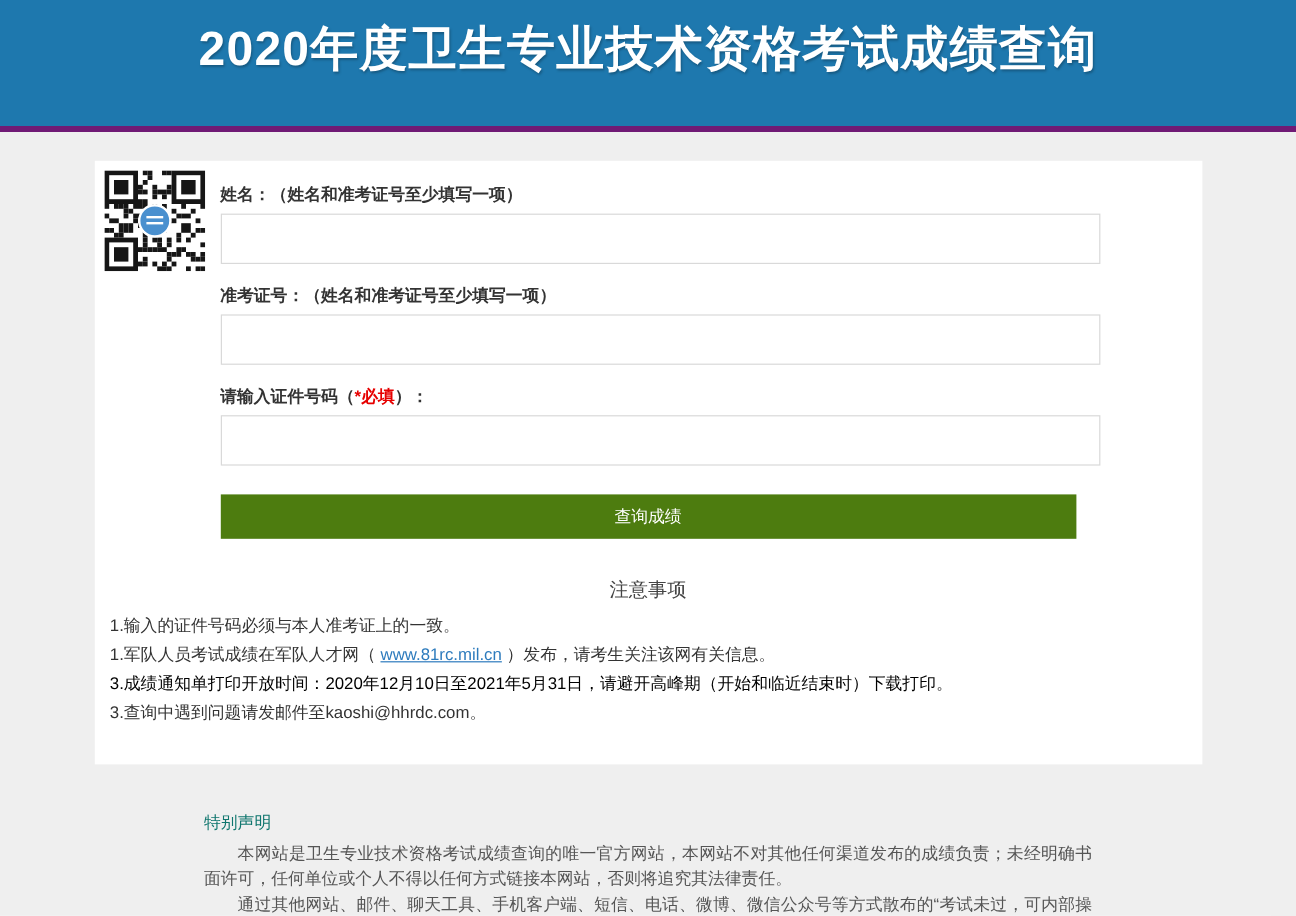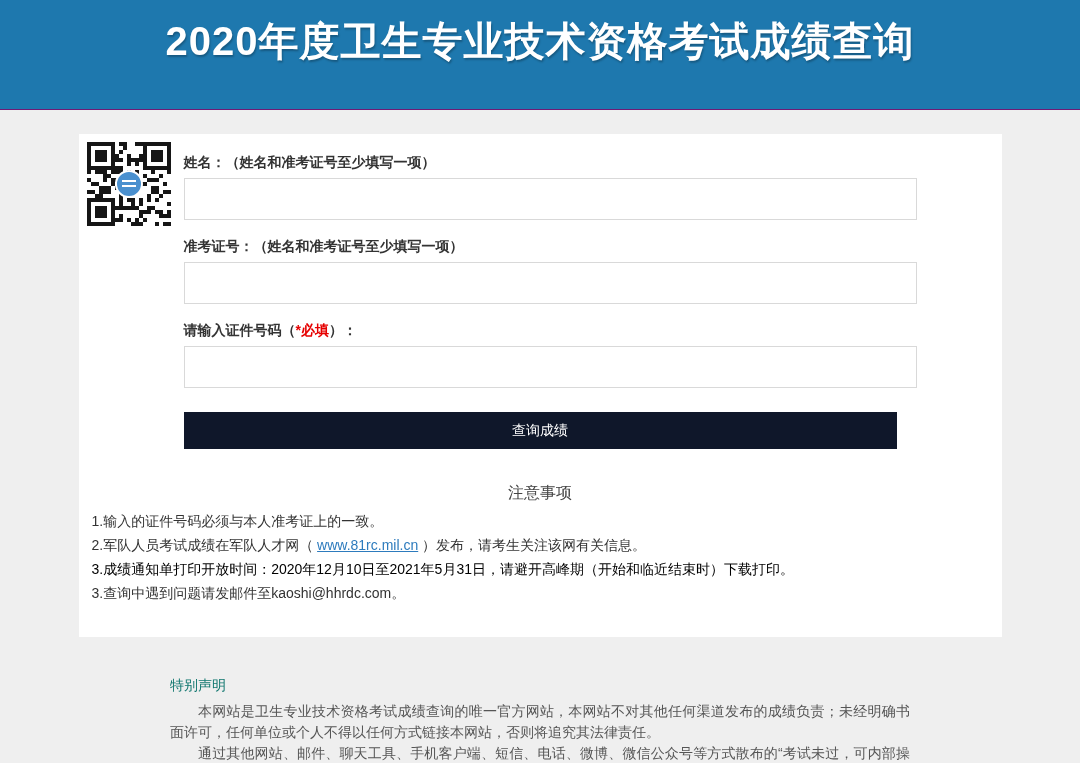--- a/index.html
+++ b/index.html
@@ -3,21 +3,21 @@
 <meta charset="utf-8">
 <style>
   * { margin: 0; padding: 0; box-sizing: border-box; }
   html, body {
     width: 1080px; height: 763px; overflow: hidden;
     background: #efefef;
     font-family: "Liberation Sans", "DejaVu Sans", sans-serif;
   }
   .page-header {
     height: 110px; background: #1e78ae;
-    border-bottom: 1px solid #701a75;
+    border-bottom: 5px solid #701a75;
     display: flex; justify-content: center; align-items: flex-start;
     padding-top: 20px;
   }
   .page-title {
     color: #ffffff; font-size: 40px; font-weight: bold;
     letter-spacing: 1px; line-height: 42px;
     text-shadow: 1px 2px 2px rgba(0,0,0,0.25);
   }
   .content-card {
     width: 923px; margin: 24px auto 0 auto;
@@ -31,21 +31,21 @@
   }
   .field-label.first { margin-top: 0; }
   .required-mark { color: #e60000; }
   .text-input {
     display: block; width: 100%; height: 42px; margin-top: 8px;
     border: 1px solid #d9d9d9; background: #ffffff; outline: none;
     font-size: 15px; padding: 0 10px; color: #333;
   }
   .query-button {
     display: block; width: calc(100% - 20px); height: 37px; margin-top: 24px;
-    background: #0f172a; border: none; color: #ffffff; font-size: 14px;
+    background: #4d7c0f; border: none; color: #ffffff; font-size: 14px;
     cursor: pointer; font-family: inherit;
   }
   .notes-area { padding: 0 13px 32px 13px; }
   .notes-title {
     text-align: center; font-size: 16px; font-weight: normal;
     color: #444444; margin-top: 36px; line-height: 16px;
   }
   .notes-list { margin-top: 8px; }
   .note-item { font-size: 14px; color: #333333; line-height: 24px; }
   .note-item.alert { color: #000000; }
@@ -221,21 +221,21 @@
     <input class="text-input" type="text" value="" style="">
 
     <button class="query-button">查询成绩</button>
   </div>
 
   <div class="notes-area">
     <h2 class="notes-title">注意事项</h2>
     <div class="notes-list">
       <div class="note-item">1.输入的证件号码必须与本人准考证上的一致。</div>
       <div class="note-item">
-        <span>2.军队人员考试成绩在军队人才网（ </span><a class="note-link" href="#">www.81rc.mil.cn</a><span> ）发布，请考生关注该网有关信息。</span>
+        <span>1.军队人员考试成绩在军队人才网（ </span><a class="note-link" href="#">www.81rc.mil.cn</a><span> ）发布，请考生关注该网有关信息。</span>
       </div>
       <div class="note-item alert">3.成绩通知单打印开放时间：2020年12月10日至2021年5月31日，请避开高峰期（开始和临近结束时）下载打印。</div>
       <div class="note-item">3.查询中遇到问题请发邮件至kaoshi@hhrdc.com。</div>
     </div>
   </div>
 </main>
 
 <footer class="page-footer">
   <h3 class="footer-title">特别声明</h3>
   <p class="footer-para">本网站是卫生专业技术资格考试成绩查询的唯一官方网站，本网站不对其他任何渠道发布的成绩负责；未经明确书面许可，任何单位或个人不得以任何方式链接本网站，否则将追究其法律责任。</p>

